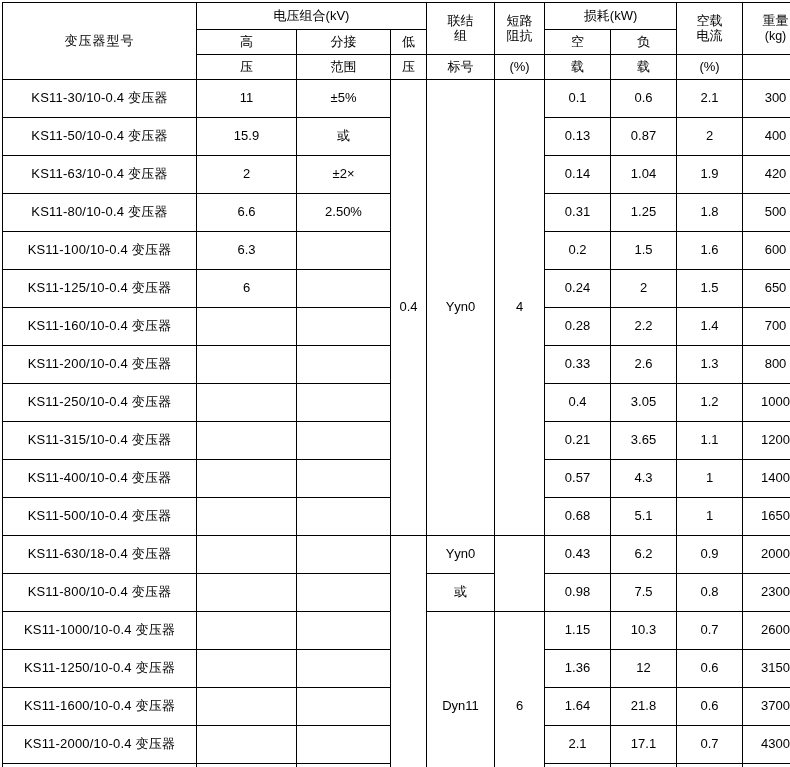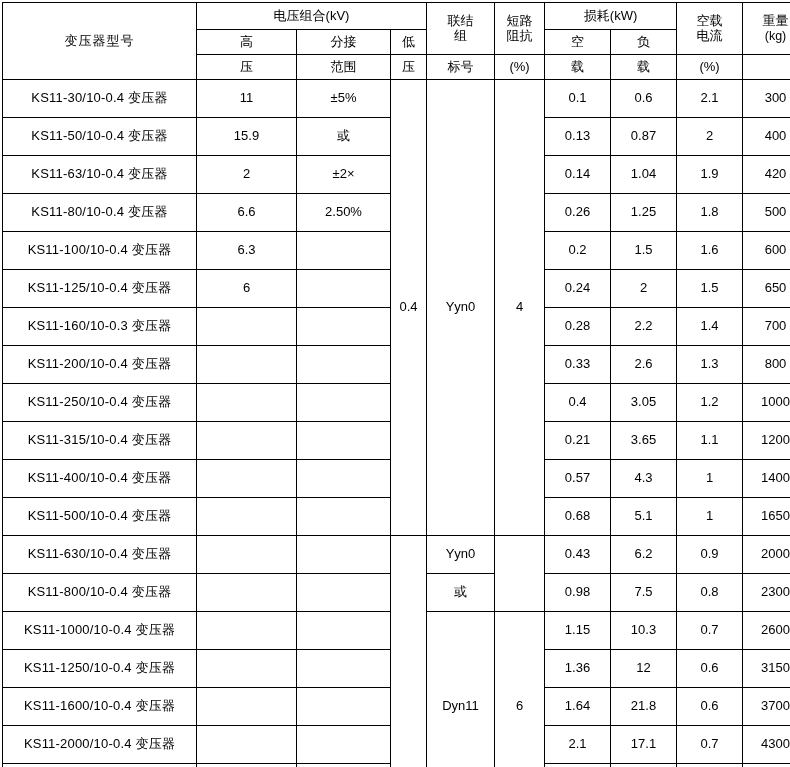--- a/index.html
+++ b/index.html
@@ -155,21 +155,21 @@
         <td>0.14</td>
         <td>1.04</td>
         <td>1.9</td>
         <td>420</td>
       </tr>
 
       <tr class="body-row">
         <td class="model-cell">KS11-80/10-0.4  变压器</td>
         <td>6.6</td>
         <td>2.50%</td>
-        <td>0.26</td>
+        <td>0.31</td>
         <td>1.25</td>
         <td>1.8</td>
         <td>500</td>
       </tr>
 
       <tr class="body-row">
         <td class="model-cell">KS11-100/10-0.4  变压器</td>
         <td>6.3</td>
         <td></td>
         <td>0.2</td>
@@ -182,21 +182,21 @@
         <td class="model-cell">KS11-125/10-0.4  变压器</td>
         <td>6</td>
         <td></td>
         <td>0.24</td>
         <td>2</td>
         <td>1.5</td>
         <td>650</td>
       </tr>
 
       <tr class="body-row">
-        <td class="model-cell">KS11-160/10-0.3  变压器</td>
+        <td class="model-cell">KS11-160/10-0.4  变压器</td>
         <td></td>
         <td></td>
         <td>0.28</td>
         <td>2.2</td>
         <td>1.4</td>
         <td>700</td>
       </tr>
 
       <tr class="body-row">
         <td class="model-cell">KS11-200/10-0.4  变压器</td>
@@ -242,21 +242,21 @@
         <td class="model-cell">KS11-500/10-0.4  变压器</td>
         <td></td>
         <td></td>
         <td>0.68</td>
         <td>5.1</td>
         <td>1</td>
         <td>1650</td>
       </tr>
 
       <tr class="body-row">
-        <td class="model-cell">KS11-630/10-0.4  变压器</td>
+        <td class="model-cell">KS11-630/18-0.4  变压器</td>
         <td></td>
         <td></td>
         <td rowspan="7"></td>
         <td>Yyn0</td>
         <td rowspan="2"></td>
         <td>0.43</td>
         <td>6.2</td>
         <td>0.9</td>
         <td>2000</td>
       </tr>

